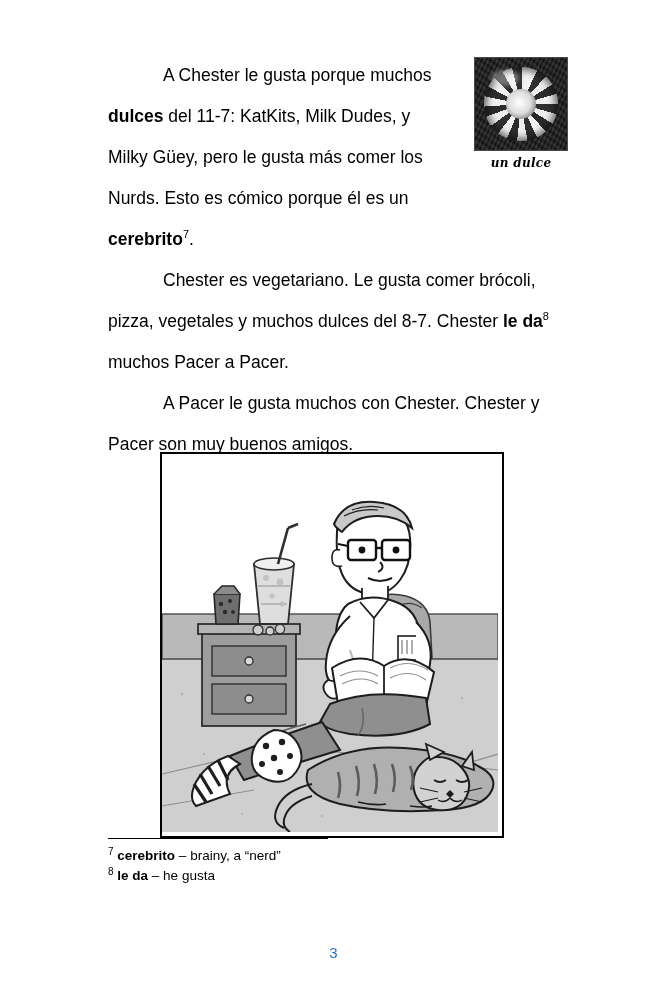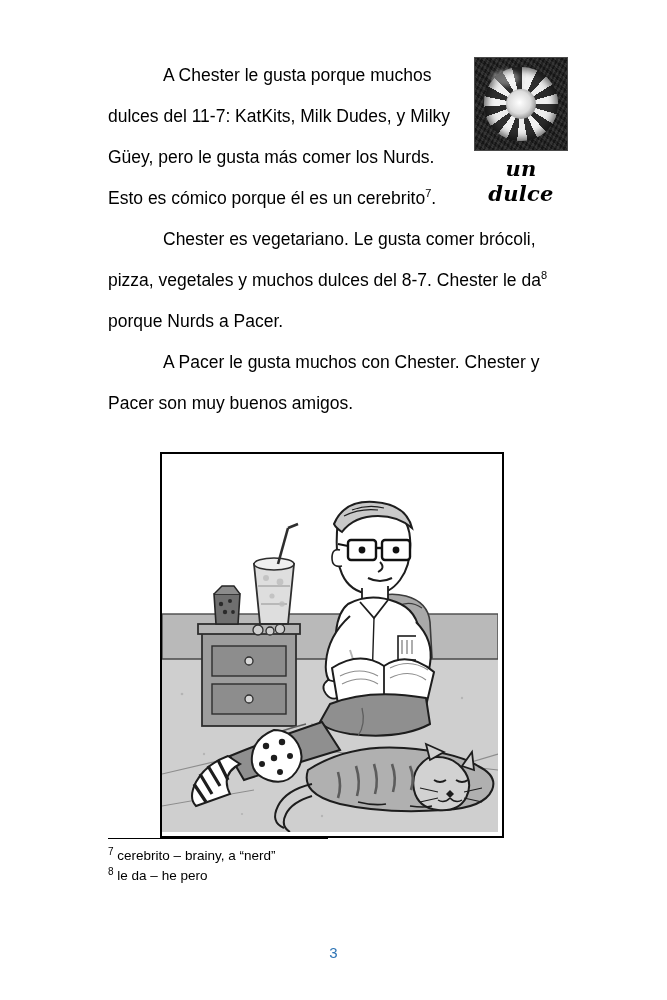--- a/index.html
+++ b/index.html
@@ -32,21 +32,21 @@
     line-height: 41px;
     text-indent: 55px;
     margin: 0;
   }
   .para.p1 {
     width: 345px;
   }
   .para.p2, .para.p3 {
     width: 460px;
   }
-  .b { font-weight: normal; text-align: center; }
+  .b { font-weight: bold; text-align: center; }
   sup {
     font-size: 11px;
     vertical-align: super;
     line-height: 0;
   }
 
   
   .candy-figure {
     position: absolute;
     left: 470px;
@@ -107,21 +107,21 @@
     width: 28px; height: 16px;
     border-radius: 50%;
     background: rgba(255,255,255,0.35);
     filter: blur(2px);
   }
   .candy-caption {
     margin-top: 5px;
     font-family: "DejaVu Serif", serif;
     font-weight: bold;
     font-style: italic;
-    font-size: 21px;
+    font-size: 12px;
     letter-spacing: 0.3px;
   }
 
   
   .illustration {
     position: absolute;
     left: 160px;
     top: 452px;
     width: 340px;
     height: 382px;
@@ -168,21 +168,21 @@
 
 <div class="page">
 
   <div class="content">
 
     <p class="para p1">
       <span>A Chester le gusta porque muchos </span><span class="b">dulces</span><span> del 11-7: KatKits, Milk Dudes, y Milky Güey, pero le gusta más comer los Nurds. Esto es cómico porque él es un </span><span class="b">cerebrito</span><sup>7</sup><span>.</span>
     </p>
 
     <p class="para p2">
-      <span>Chester es vegetariano. Le gusta comer brócoli, pizza, vegetales y muchos dulces del 8-7. Chester </span><span class="b">le da</span><sup>8</sup><span> porque Nurds a Pacer.</span>
+      <span>Chester es vegetariano. Le gusta comer brócoli, pizza, vegetales y muchos dulces del 8-7. Chester </span><span class="b">le da</span><sup>8</sup><span> muchos Pacer a Pacer.</span>
     </p>
 
     <p class="para p3">
       <span>A Pacer le gusta muchos con Chester. Chester y Pacer son muy buenos amigos.</span>
     </p>
 
   </div>
 
   <div class="candy-figure">
     <div class="candy-box">
@@ -362,19 +362,19 @@
       </g>
     </svg>
   </div>
 
   <div class="footnotes">
     <div class="fn-rule"></div>
     <p class="fn">
       <sup>7</sup> <span class="b">cerebrito</span><span> – </span><span>brainy, a “nerd”</span>
     </p>
     <p class="fn">
-      <sup>8</sup> <span class="b">le da</span><span> – </span><span>he pero</span>
+      <sup>8</sup> <span class="b">le da</span><span> – </span><span>he gusta</span>
     </p>
   </div>
 
   <div class="page-number">3</div>
 
 </div>
 
 </body></html>

